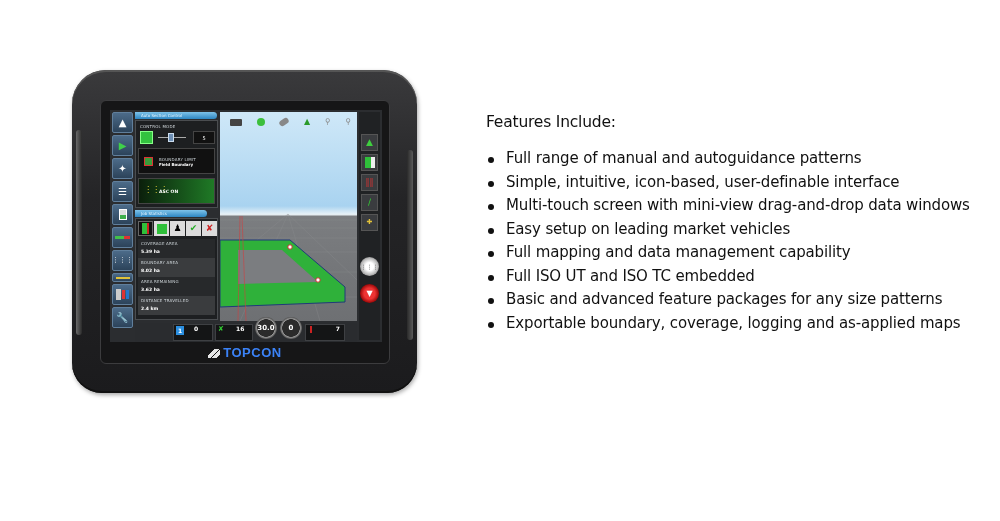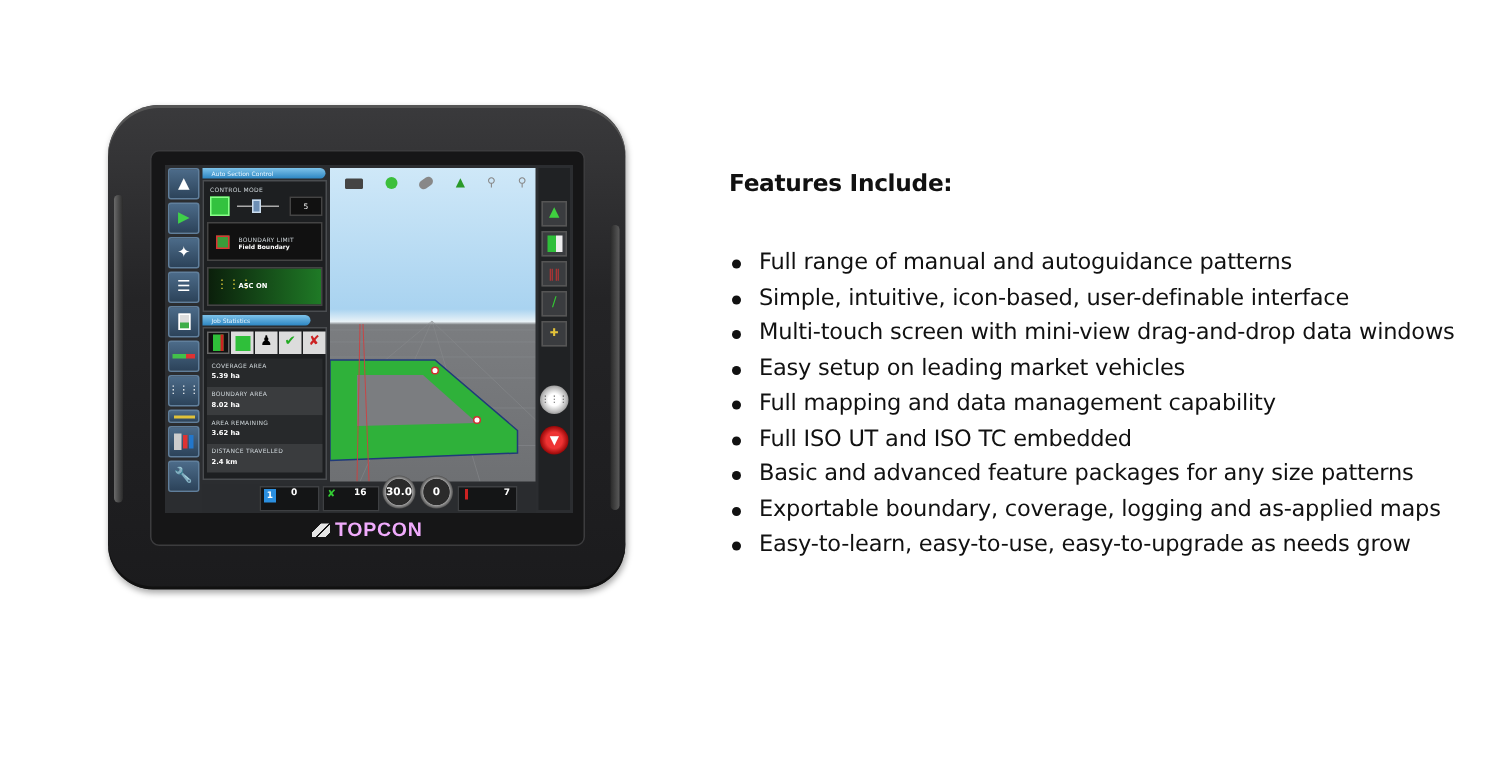--- a/index.html
+++ b/index.html
@@ -24,21 +24,21 @@
   .bezel {
     position: absolute; left: 28px; top: 30px; width: 290px; height: 264px;
     background: #161617; border-radius: 6px; border: 1px solid #3c3c3e;
   }
   .screen {
     position: absolute; left: 9px; top: 9px; width: 272px; height: 232px;
     background: #2b2d30; overflow: hidden;
   }
   .brand {
     position: absolute; left: 0; right: 0; bottom: 3px; text-align: center;
-    color: #f0abfc; font-family: "Liberation Sans", sans-serif; font-weight: bold;
+    color: #3b82f6; font-family: "Liberation Sans", sans-serif; font-weight: bold;
     font-size: 13px; letter-spacing: 0.5px;
   }
   .brand .logo-mark { display: inline-block; width: 12px; height: 9px; margin-right: 3px;
     background: linear-gradient(135deg, transparent 30%, #e6e6e6 30%, #e6e6e6 55%, transparent 55%),
                 linear-gradient(135deg, transparent 60%, #e6e6e6 60%, #e6e6e6 85%, transparent 85%);
     vertical-align: -1px; }
 
   
   .lsb { position: absolute; left: 2px; top: 2px; width: 21px; height: 228px; display: flex; flex-direction: column; gap: 2px; }
   .lsb .btn { width: 21px; height: 21px; border-radius: 2px;
@@ -68,21 +68,21 @@
   
   .status-bar { position: absolute; left: 25px; top: 213px; width: 222px; height: 19px; background: #2a2c2f; }
   .stat-box { position: absolute; top: 1px; height: 17px; background: #141516; border: 1px solid #3e4043; }
   .gauge { position: absolute; top: -6px; width: 22px; height: 22px; border-radius: 50%;
     background: radial-gradient(circle,#2b2b2b 55%,#9a9a9a 58%,#555 70%,#222 100%); color: #fff;
     font-size: 7px; font-weight: bold; display: flex; align-items: center; justify-content: center; }
 
   
   .features { position: absolute; left: 486px; top: 113px; width: 500px; color: #111;
     font-family: "DejaVu Sans", sans-serif; }
-  .features h2 { font-size: 15.5px; font-weight: bold; letter-spacing: -0.2px; margin-bottom: 32px; }
+  .features h2 { font-size: 15.5px; font-weight: normal; letter-spacing: -0.2px; margin-bottom: 16px; }
   .features ul { list-style: none; }
   .features li { position: relative; padding-left: 20px; font-size: 15px; line-height: 23.5px; letter-spacing: -0.15px; }
   .features li::before { content: ""; position: absolute; left: 2px; top: 10px; width: 6px; height: 6px; border-radius: 50%; background: #111; }
 </style>
 </head>
 <body>
 
 <div class="device">
   <div class="bezel">
     <div class="screen">
@@ -242,15 +242,14 @@
   <h2>Features Include:</h2>
   <ul>
     <li>Full range of manual and autoguidance patterns</li>
     <li>Simple, intuitive, icon-based, user-definable interface</li>
     <li>Multi-touch screen with mini-view drag-and-drop data windows</li>
     <li>Easy setup on leading market vehicles</li>
     <li>Full mapping and data management capability</li>
     <li>Full ISO UT and ISO TC embedded</li>
     <li>Basic and advanced feature packages for any size patterns</li>
     <li>Exportable boundary, coverage, logging and as-applied maps</li>
-    <li>Easy-to-learn, easy-to-use, easy-to-upgrade as needs grow</li>
   </ul>
 </div>
 
 </body></html>

